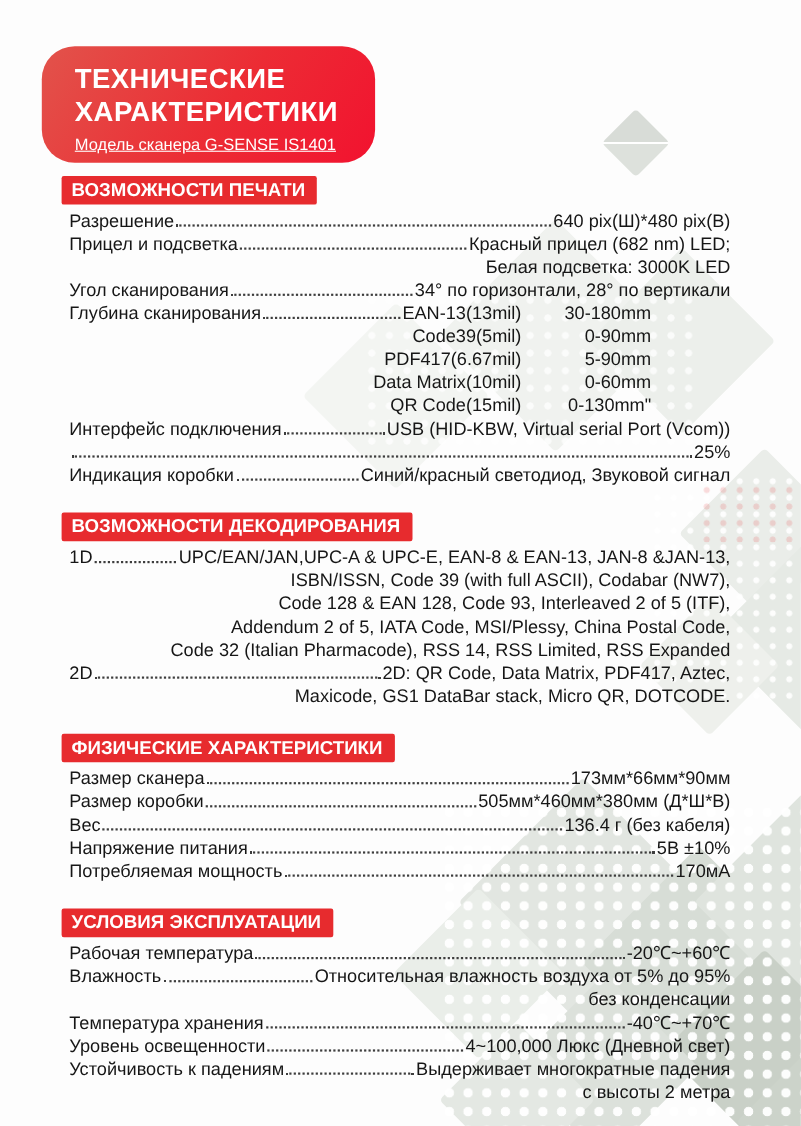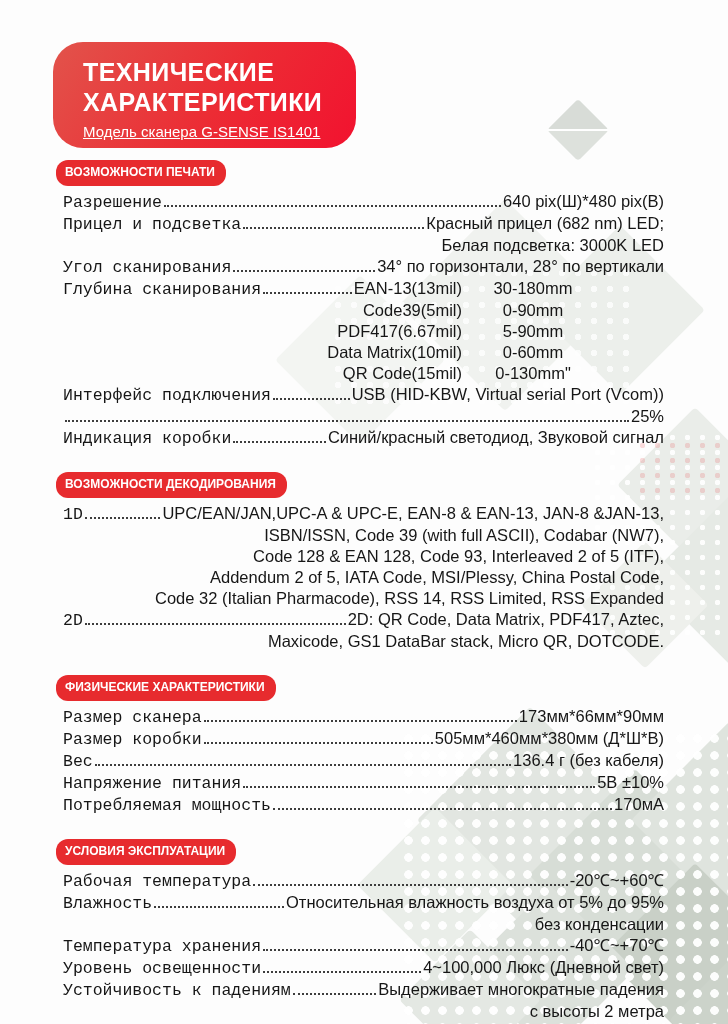--- a/index.html
+++ b/index.html
@@ -16,50 +16,50 @@
   .diamond{position:absolute;transform:rotate(45deg);border-radius:4px;}
   .d-seam{background:linear-gradient(135deg,#d8dcd7 48.5%,#ffffff 49%,#ffffff 51.5%,#dde1dc 52%);}
   .dotpatch{position:absolute;pointer-events:none;}
   .dots-big{background-image:radial-gradient(circle,rgba(255,255,255,.95) 4px,transparent 4.6px);background-size:17px 17px;}
   .dots-small{background-image:radial-gradient(circle,rgba(255,255,255,.9) 2.5px,transparent 3px);background-size:15px 15px;}
   .dots-faint{background-image:radial-gradient(circle,rgba(255,255,255,.75) 3px,transparent 3.5px);background-size:16px 16px;}
   .dots-pink{background-image:radial-gradient(circle,rgba(231,43,46,.16) 2.5px,transparent 3px);background-size:15px 15px;}
 
   
   .badge{
-    position:absolute;left:53px;top:42px;width:303px;height:106px;
+    position:absolute;left:38px;top:42px;width:303px;height:106px;
     box-sizing:border-box;padding:15px 20px 12px 30px;
     border-radius:30px;
     background:linear-gradient(125deg,#e2534b 0%,#ec2c34 55%,#f2122f 100%);
     color:#ffffff;
   }
   .badge-title{font-size:25px;line-height:30px;font-weight:bold;letter-spacing:.4px;}
   .badge-sub{font-size:15px;line-height:20px;margin-top:5px;font-weight:normal;text-decoration:underline;}
 
   
   .content{
     position:absolute;left:63px;top:160px;width:601px;
     font-size:16.5px;line-height:21px;color:#161616;
   }
   .spec-section{margin-bottom:23px;}
   .sec-h{
     display:inline-block;
     background:var(--accent,#e72b2e);
-    color:#fff;font-weight:bold;font-size:12px;line-height:19px;
+    color:#fff;font-weight:bold;font-size:17px;line-height:19px;
     padding:3px 11px 4px 9px;margin-left:-7px;margin-bottom:5px;
-    border-radius:12px;
+    border-radius:2px;
   }
   .row{display:flex;align-items:baseline;}
-  .row .label{white-space:nowrap;font-family:Liberation Mono, monospace;}
+  .row .label{white-space:nowrap;}
   .row .dots{flex:1 1 auto;min-width:10px;border-bottom:2px dotted #3d3d3d;margin:0 2px 4px 2px;}
   .row .value{white-space:nowrap;text-align:right;}
   .row.cont{display:block;text-align:right;}
-  .pairwrap{display:flex;justify-content:flex-end;padding-right:72px;gap:12px;}
+  .pairwrap{display:flex;justify-content:flex-end;padding-right:72px;}
   .pairwrap .c1{text-align:right;white-space:nowrap;}
-  .pairwrap .c2{width:118px;text-align:center;white-space:nowrap;}
+  .pairwrap .c2{width:118px;text-align:right;white-space:nowrap;}
   .row.leader2 .pairwrap{flex:0 0 auto;padding-right:0;}
   .row.leader2{padding-right:72px;}
 </style>
 </head>
 <body>
 
 <div class="page">
 
   <div class="diamond d-seam" style="left:556px;top:108px;width:44px;height:44px;"></div>
   <div class="diamond" style="left:430px;top:230px;width:150px;height:150px;background:#f0f2ef;"></div>

